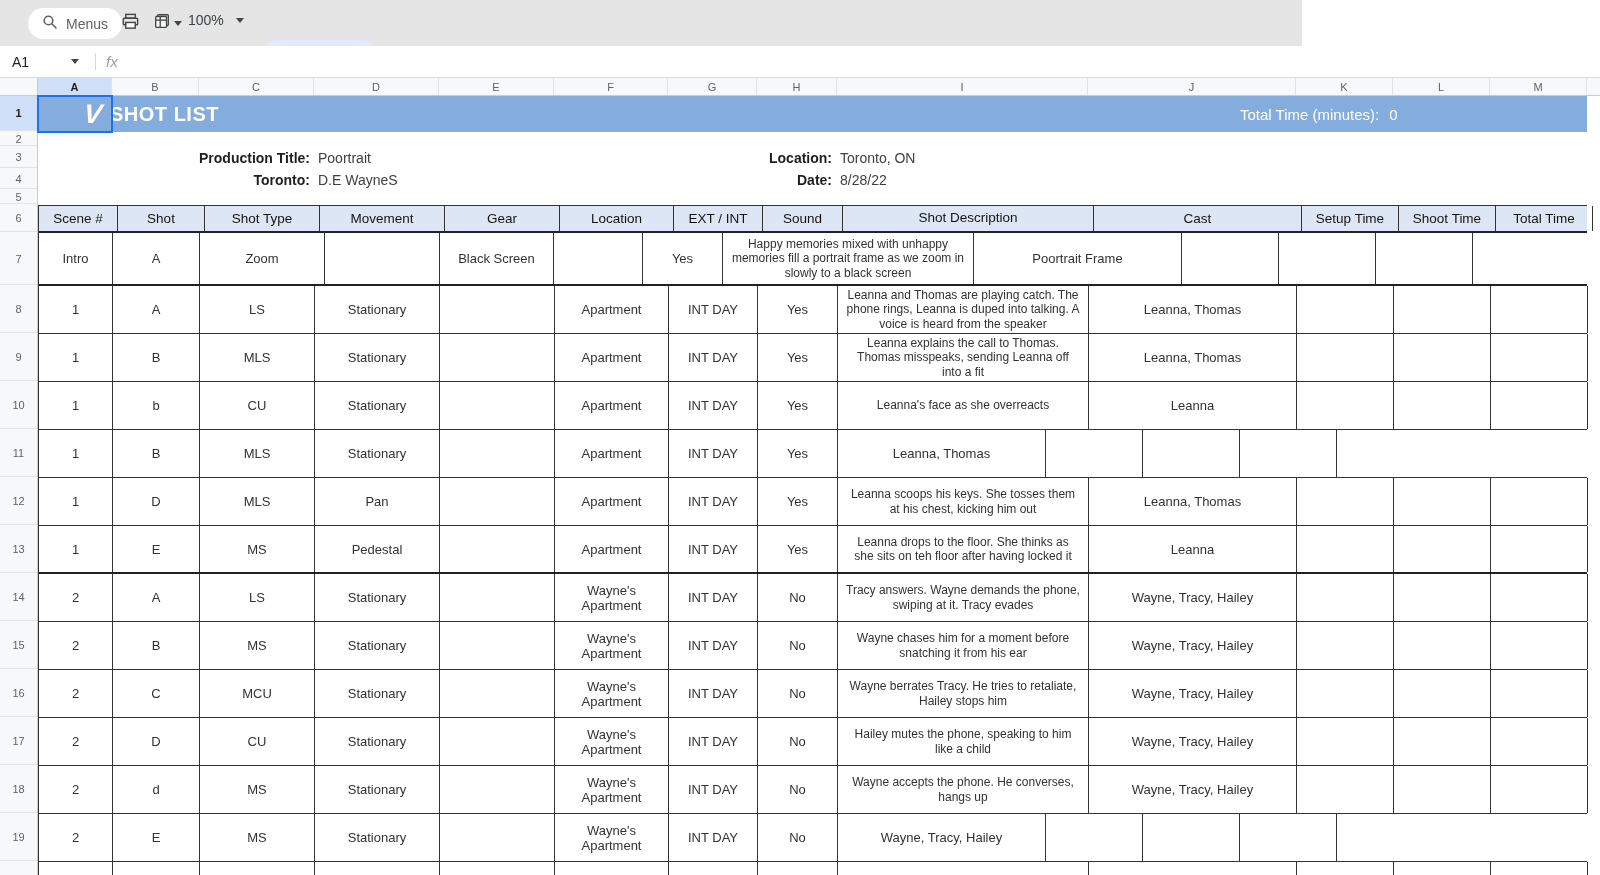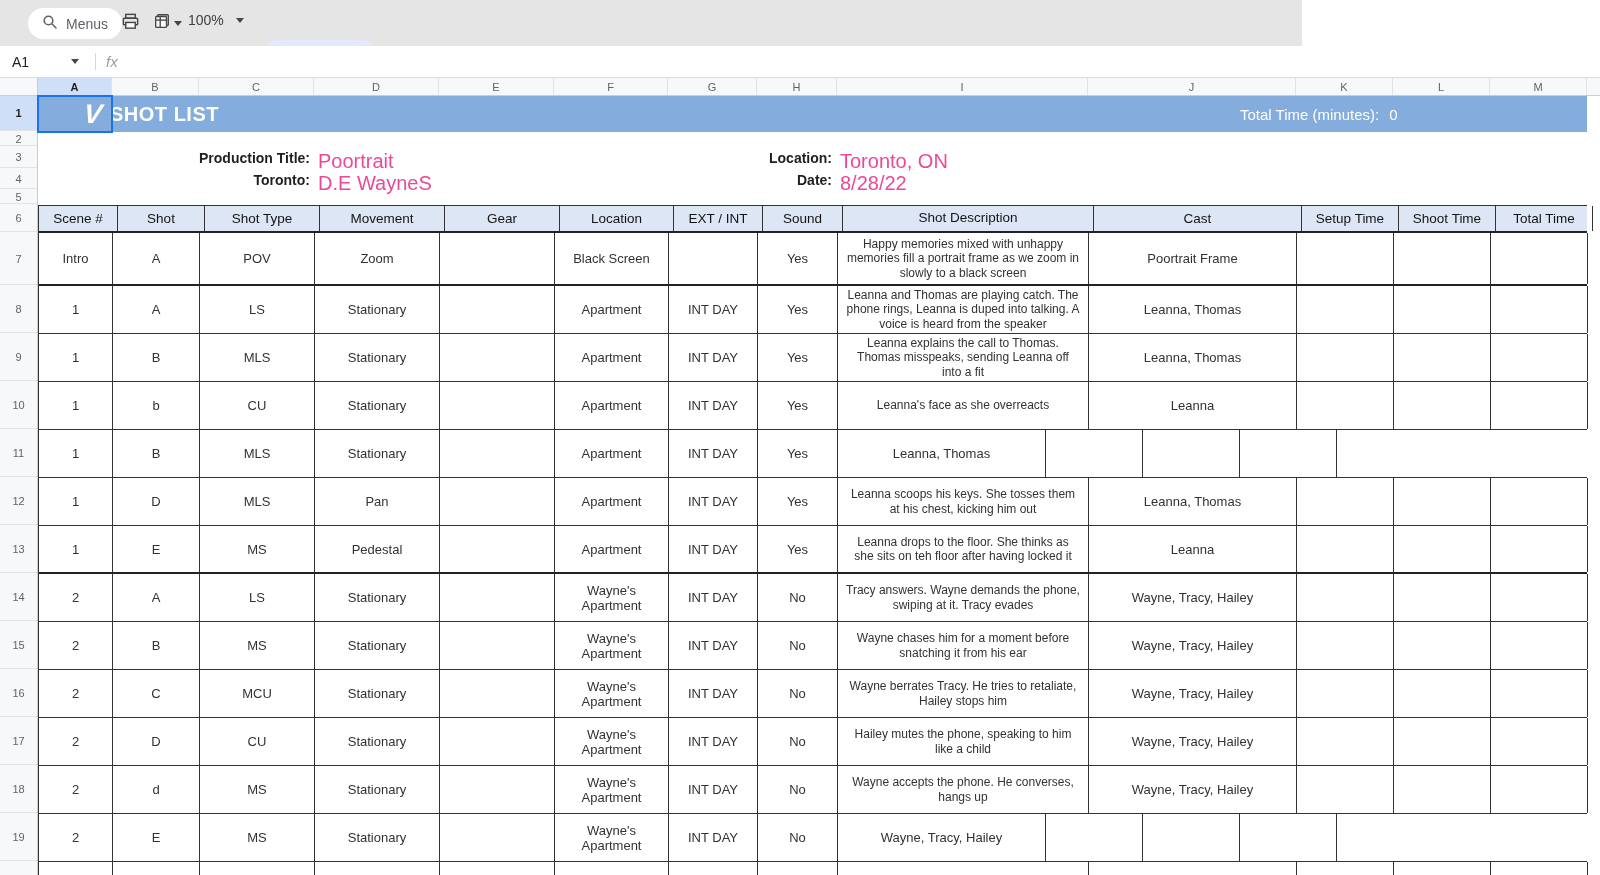--- a/index.html
+++ b/index.html
@@ -32,21 +32,21 @@
   .rowcell.sel { background:#cfdff7; color:#1f1f1f; font-weight:600; }
 
   
   .banner { position:absolute; height:36px; display:flex; align-items:center; color:#fff; }
   .banner .vlogo { font-size:27px; font-weight:700; font-style:italic; transform:skewX(-6deg); margin-right:8px; }
   .banner .btitle { font-size:20px; font-weight:700; letter-spacing:.5px; }
   .totaltime { position:absolute; left:1202px; top:0; height:36px; display:flex; align-items:center; gap:10px; font-size:15px; color:#fff; }
   .selring { position:absolute; border:2px solid #1a73e8; background:transparent; pointer-events:none; z-index:5; }
 
   .info-label { position:absolute; font-size:14px; font-weight:700; color:#1f1f1f; text-align:right; }
-  .info-value { position:absolute; font-size:20px; color:#ec4899; }
+  .info-value { position:absolute; font-size:14px; color:#404040; }
 
   
   .shot-table { position:absolute; left:38px; top:205px; width:1549px; border-left:1px solid #333; }
   .trow { display:flex; width:100%; border-bottom:1px solid #333; }
   .trow.head { background:#dce6f5; border-top:1px solid #333; border-bottom:2px solid #222; }
   .trow.groupend { border-bottom:2px solid #222; }
   .trow.partial { border-bottom:none; }
   .tcell { flex:none; display:flex; align-items:center; justify-content:center; text-align:center; border-right:1px solid #333; font-size:13px; color:#323232; padding:1px 4px; overflow:hidden; }
   .trow.head .tcell { font-size:13.5px; color:#141414; }
   .tcell.desc { font-size:12px; line-height:1.2; padding:2px 8px; }
@@ -183,21 +183,20 @@
         <div class="tcell" style="width: 80px;">Sound</div>
         <div class="tcell desc" style="width: 251px;">Shot Description</div>
         <div class="tcell" style="width: 208px;">Cast</div>
         <div class="tcell" style="width: 97px;">Setup Time</div>
         <div class="tcell" style="width: 97px;">Shoot Time</div>
         <div class="tcell" style="width: 97px;">Total Time</div>
       </div>
       <div class="trow groupend" style="height: 53px;">
         <div class="tcell" style="width: 74px;">Intro</div>
         <div class="tcell" style="width: 87px;">A</div>
-        <div class="tcell" style="width: 115px;">POV</div>
         <div class="tcell" style="width: 125px;">Zoom</div>
         <div class="tcell" style="width: 115px;"></div>
         <div class="tcell" style="width: 114px;">Black Screen</div>
         <div class="tcell" style="width: 89px;"></div>
         <div class="tcell" style="width: 80px;">Yes</div>
         <div class="tcell desc" style="width: 251px;">Happy memories mixed with unhappy memories fill a portrait frame as we zoom in slowly to a black screen</div>
         <div class="tcell" style="width: 208px;">Poortrait Frame</div>
         <div class="tcell" style="width: 97px;"></div>
         <div class="tcell" style="width: 97px;"></div>
         <div class="tcell" style="width: 97px;"></div>

